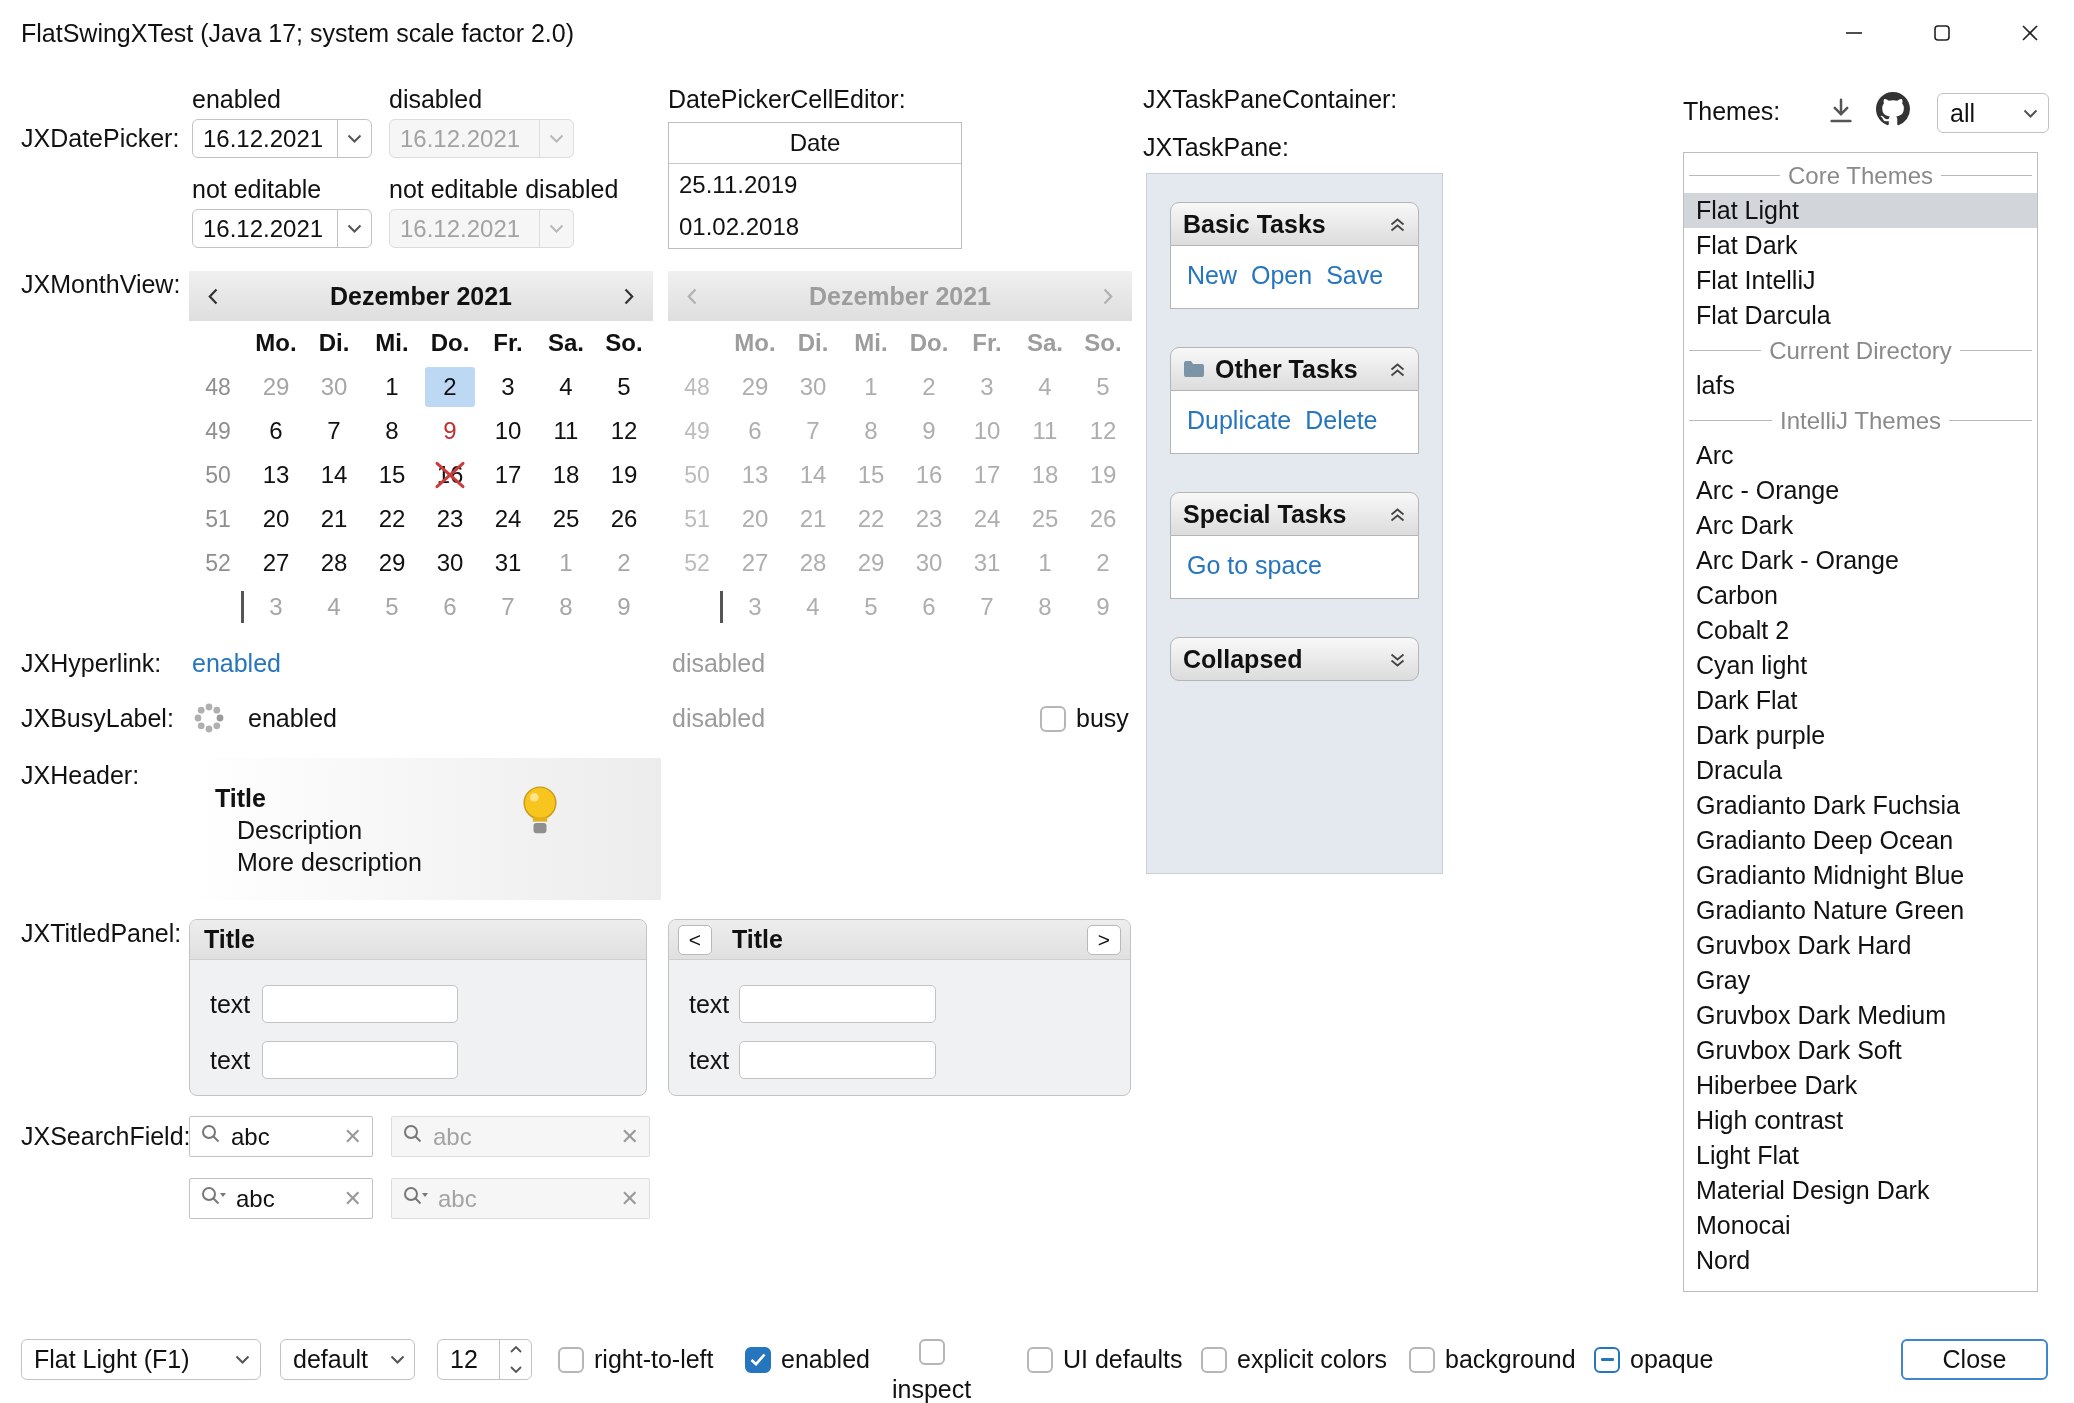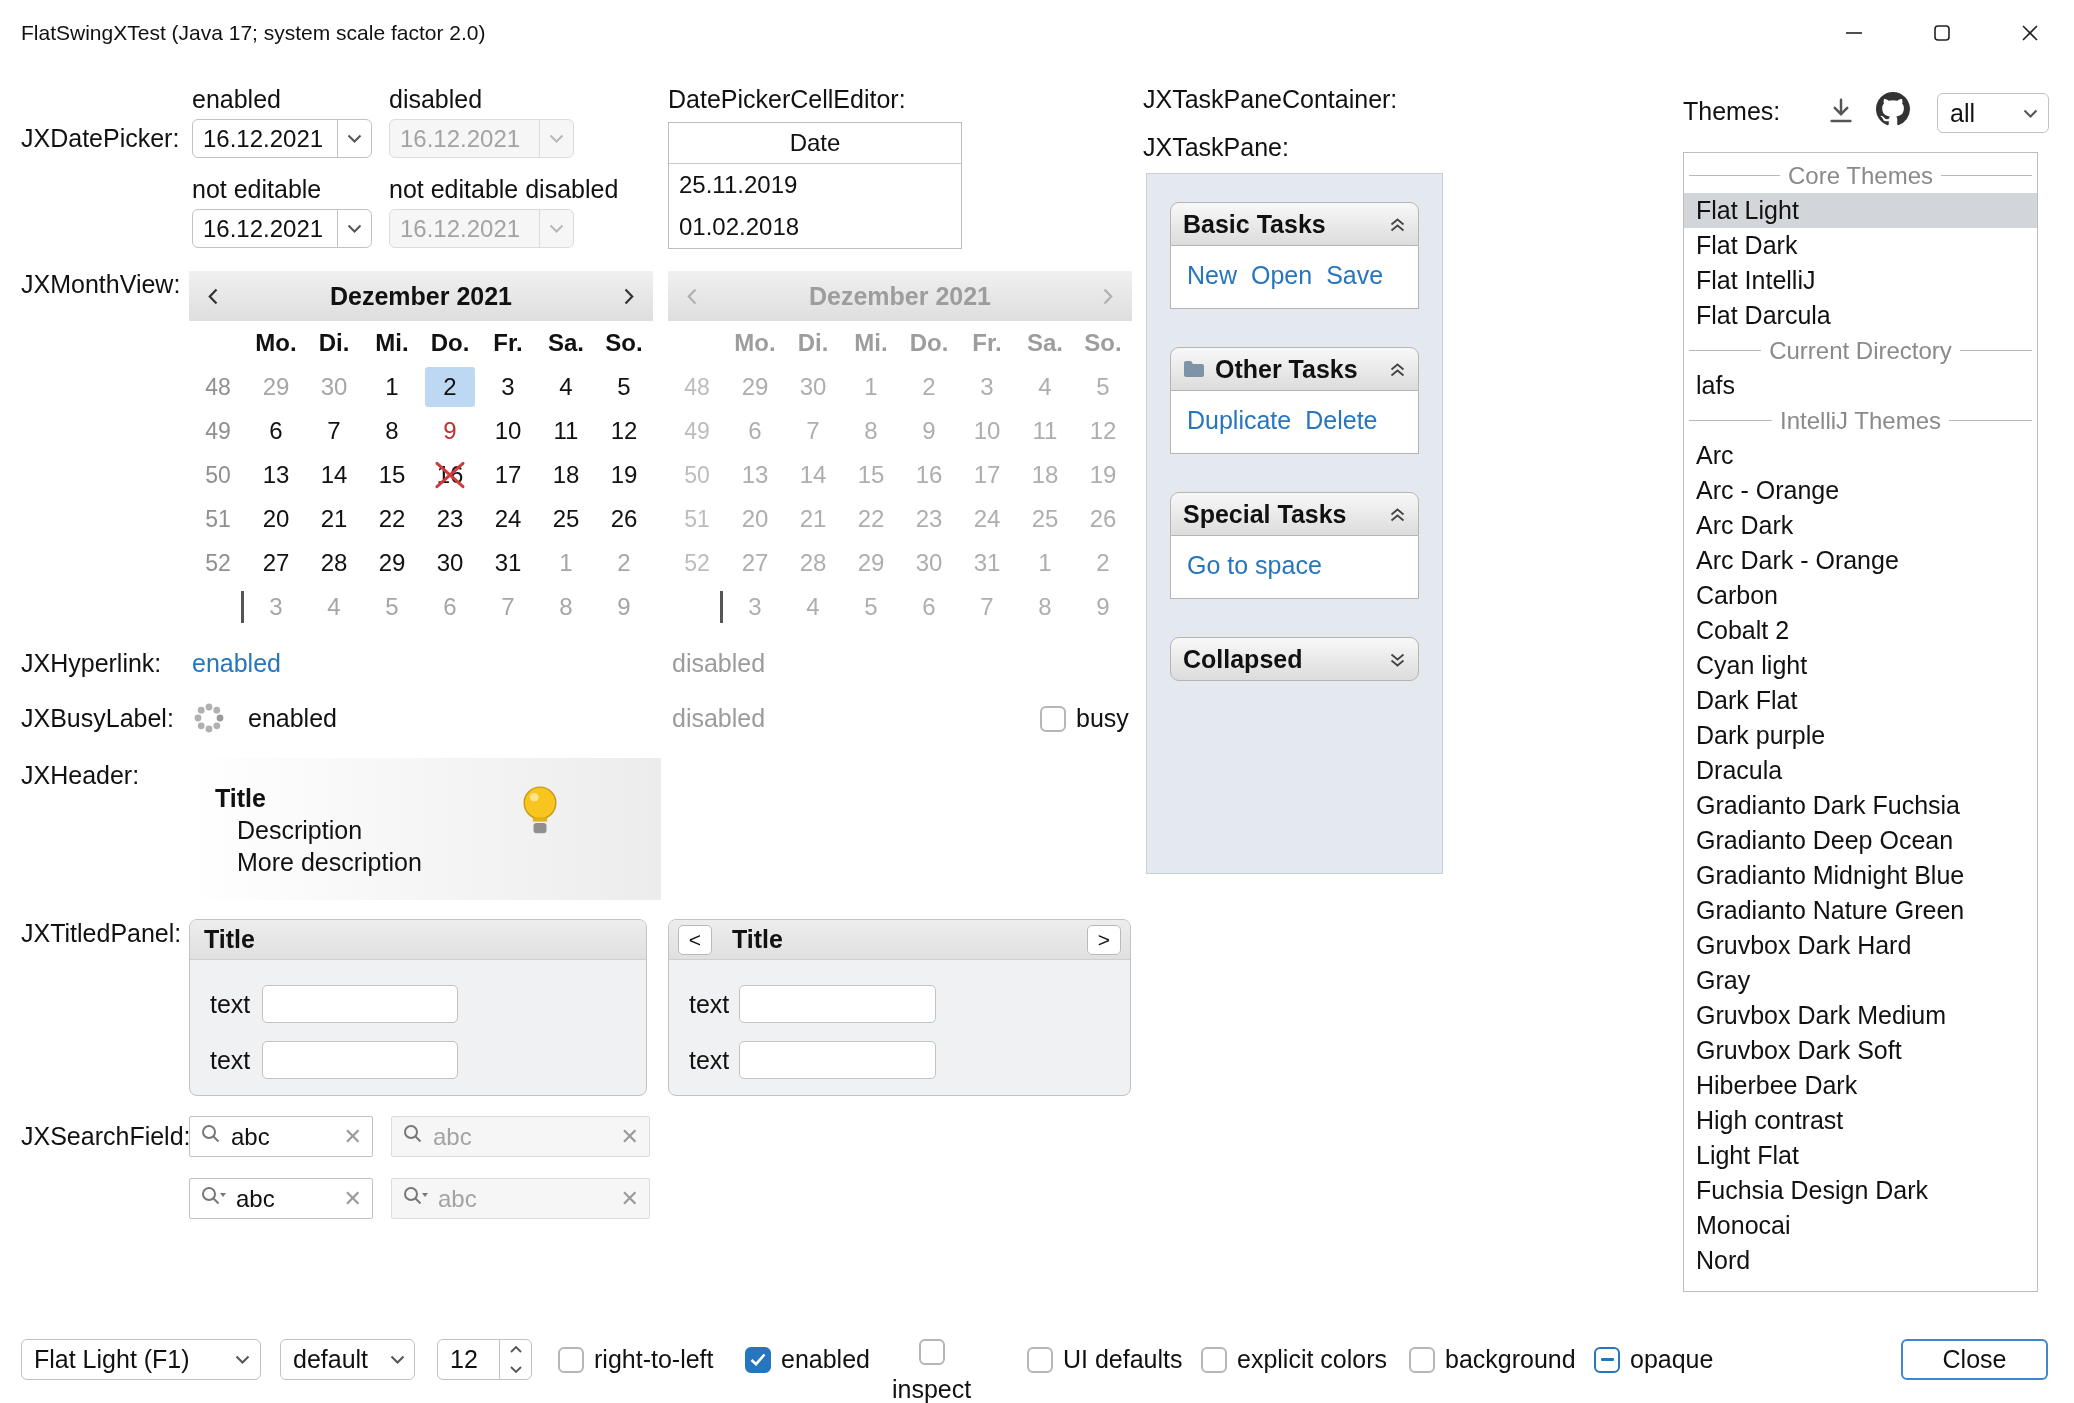--- a/index.html
+++ b/index.html
@@ -8,21 +8,21 @@
   }
   *{box-sizing:border-box;margin:0;padding:0;}
   body{background:#fff;}
   .app{position:relative;width:2074px;height:1403px;background:#fff;overflow:hidden;
        font-family:"Liberation Sans",sans-serif;font-size:25px;color:#111;}
   .abs{position:absolute;}
   .rowlabel{position:absolute;left:21px;white-space:nowrap;}
 
   
   .titlebar{position:absolute;top:0;left:0;right:0;height:66px;display:flex;align-items:center;background:#fff;}
-  .titlebar .title{padding-left:21px;font-size:21px;white-space:nowrap;}
+  .titlebar .title{padding-left:21px;font-size:25px;white-space:nowrap;}
   .winbtns{margin-left:auto;display:flex;height:100%;}
   .winbtn{width:88px;display:flex;align-items:center;justify-content:center;}
 
   
   .field{position:absolute;height:39px;border:1px solid #c2c2c2;border-radius:6px;background:#fff;
          display:flex;align-items:center;font-size:24px;overflow:hidden;}
   .field .val{flex:1;padding:0 10px;white-space:nowrap;}
   .field .arrow{width:34px;align-self:stretch;border-left:1px solid #c2c2c2;display:flex;align-items:center;justify-content:center;color:#555;}
   .field.disabled{background:#f6f6f6;border-color:#dcdcdc;color:#a3a3a3;}
   .field.disabled .arrow{border-left-color:#dcdcdc;color:#b8b8b8;}
@@ -555,21 +555,21 @@
       <div class="theme-item">Gradianto Deep Ocean</div>
       <div class="theme-item">Gradianto Midnight Blue</div>
       <div class="theme-item">Gradianto Nature Green</div>
       <div class="theme-item">Gruvbox Dark Hard</div>
       <div class="theme-item">Gray</div>
       <div class="theme-item">Gruvbox Dark Medium</div>
       <div class="theme-item">Gruvbox Dark Soft</div>
       <div class="theme-item">Hiberbee Dark</div>
       <div class="theme-item">High contrast</div>
       <div class="theme-item">Light Flat</div>
-      <div class="theme-item">Fuchsia Design Dark</div>
+      <div class="theme-item">Material Design Dark</div>
       <div class="theme-item">Monocai</div>
       <div class="theme-item">Nord</div>
     </div>
 
   <div class="combo" style="left:21px;top:1339px;width:240px">
     <span class="val">Flat Light (F1)</span>
     <span class="carrow">
       <svg width="15" height="9" viewBox="0 0 15 9">
           <path d="M1.5 1.5 L7.5 7.5 L13.5 1.5" fill="none" stroke="currentColor" stroke-width="2"></path>
         </svg>

